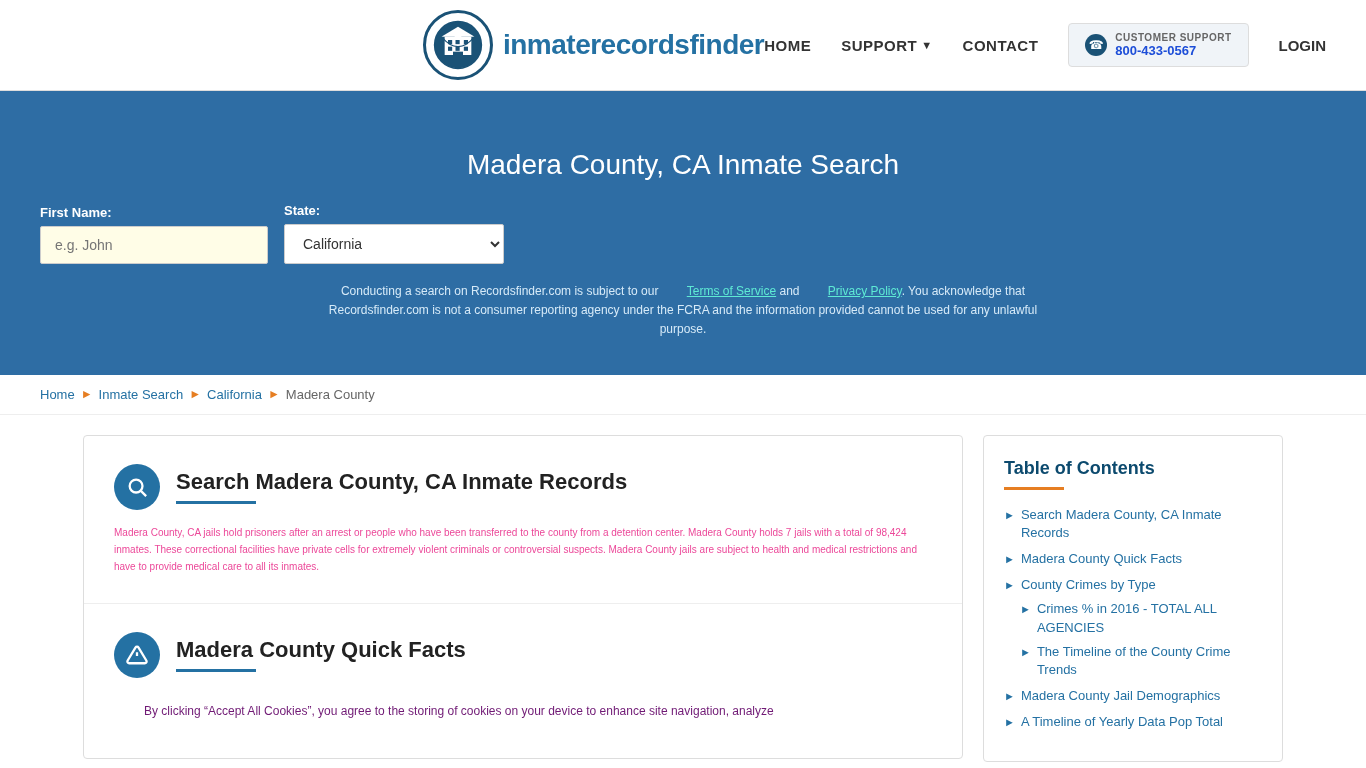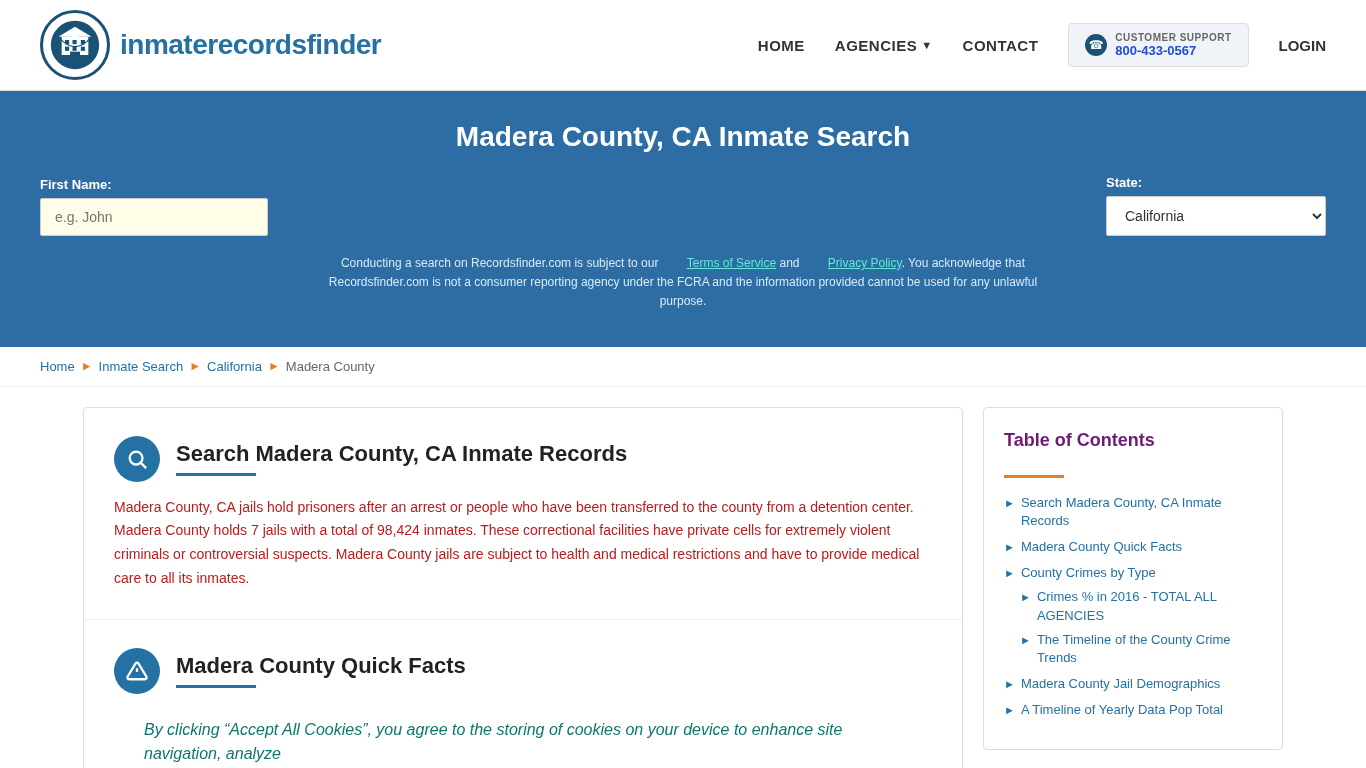--- a/index.html
+++ b/index.html
@@ -2,21 +2,21 @@
 <html><head>
   <meta charset="utf-8">
   <style>
     * { box-sizing: border-box; margin: 0; padding: 0; }
     body { font-family: Arial, sans-serif; font-size: 14px; color: #333; background: #fff; }
 
     
     .header {
       display: flex;
       align-items: center;
-      justify-content: space-between;
+      justify-content: flex-end;
       padding: 10px 40px;
       border-bottom: 1px solid #ddd;
       background: #fff;
     }
     .logo-area {
       display: flex;
       align-items: center;
       gap: 10px;
     }
     .logo-circle {
@@ -102,27 +102,28 @@
 
     
     .hero {
       background: #2e6da4;
       padding: 30px 40px 35px;
       text-align: center;
     }
     .hero-title {
       color: #fff;
       font-size: 28px;
-      font-weight: 700;
+      font-weight: 400;
       margin-bottom: 22px;
+      margin-top: 28px;
     }
     .search-form {
       display: flex;
       align-items: flex-end;
-      justify-content: space-between;
+      justify-content: flex-start;
       gap: 16px;
       margin-bottom: 18px;
     }
     .form-group {
       display: flex;
       flex-direction: column;
       align-items: flex-start;
       gap: 6px;
     }
     .form-label {
@@ -240,39 +241,39 @@
       font-weight: 700;
       color: #222;
     }
     .section-underline {
       width: 80px;
       height: 3px;
       background: #2471a3;
       margin-top: 6px;
     }
     .section-text {
-      font-size: 14px;
+      font-size: 10px;
       line-height: 1.7;
-      color: #b91c1c;
+      color: #ec4899;
       margin-top: 14px;
     }
 
     
     .sidebar {
       width: 300px;
       flex-shrink: 0;
       border: 1px solid #ddd;
       border-radius: 4px;
       padding: 22px 20px;
     }
     .toc-title {
       font-size: 18px;
       font-weight: 700;
-      color: #701a75;
-      margin-bottom: 24px;
+      color: #0c4a6e;
+      margin-bottom: 8px;
     }
     .toc-underline {
       width: 60px;
       height: 3px;
       background: #e67e22;
       margin-bottom: 16px;
     }
     .toc-list {
       list-style: none;
       padding: 0;
@@ -308,25 +309,24 @@
       align-items: flex-start;
       gap: 6px;
       color: #2471a3;
       text-decoration: none;
       font-size: 13px;
       line-height: 1.4;
     }
 
     
     .cookie-notice {
-      font-size: 16px;
-      color: #0f766e;
+      font-size: 12px;
+      color: #701a75;
       padding: 10px 30px;
       line-height: 1.5;
-      font-style: italic;
     }
   </style>
 </head>
 <body>
 
 <header class="header">
   <div class="logo-area">
     <div class="logo-circle">
       <svg class="logo-icon" viewBox="0 0 60 60">
         <circle cx="30" cy="30" r="28" fill="#1a5276" stroke="#1a5276" stroke-width="2"></circle>
@@ -344,21 +344,21 @@
       </svg>
     </div>
     <div class="logo-text">
       <span>inmaterecords</span><span style="font-weight:700;color:#2471a3">finder</span>
     </div>
   </div>
 
   <nav class="nav">
     <a class="nav-item" href="#">HOME</a>
     <div class="nav-item nav-records">
-      <span>AGENCIES</span>
+      <span>SUPPORT</span>
       <span style="font-size:11px;">▼</span>
     </div>
     <a class="nav-item" href="#">CONTACT</a>
     <div class="customer-support">
       <div class="support-icon">☎</div>
       <div>
         <div class="support-text-small">CUSTOMER SUPPORT</div>
         <div class="support-phone">800-433-0567</div>
       </div>
     </div>

